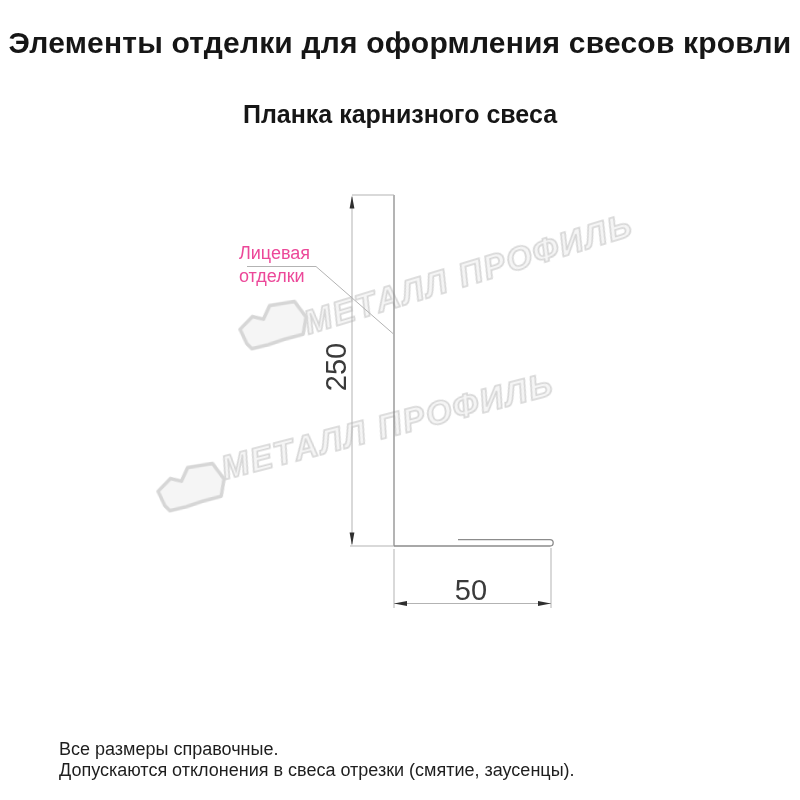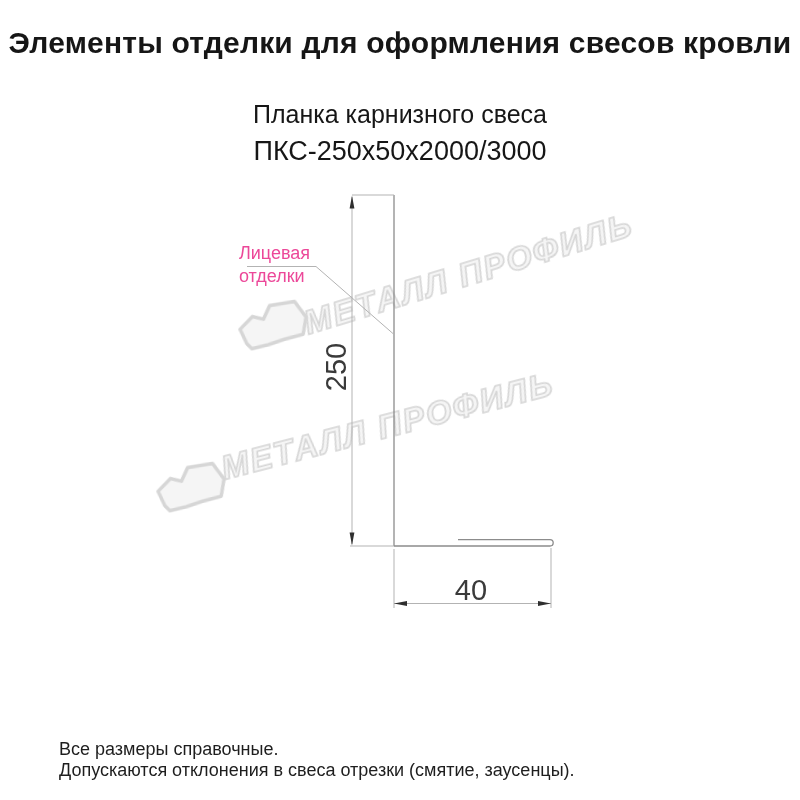--- a/index.html
+++ b/index.html
@@ -26,21 +26,21 @@
   .page-title{
     position:absolute;left:0;right:0;top:26px;
     text-align:center;
     font-size:30px;font-weight:bold;
     color:var(--title-text);
     letter-spacing:0.2px;
   }
   .product-name{
     position:absolute;left:0;right:0;top:100px;
     text-align:center;
-    font-size:25px;font-weight:normal;
+    font-size:25px;font-weight:bold;
     color:var(--title-text);
   }
   .product-code{
     position:absolute;left:0;right:0;top:136px;
     text-align:center;
     font-size:27px;font-weight:normal;
     color:var(--title-text);
   }
   .drawing{position:absolute;inset:0;}
   .drawing svg{position:absolute;left:0;top:0;}
@@ -95,21 +95,20 @@
   .footnotes div{display:block;margin-left:32px;}
 </style>
 </head>
 <body>
 
 <div class="page">
 
   <h1 class="page-title">Элементы отделки для оформления свесов кровли</h1>
 
   <div class="product-name">Планка карнизного свеса</div>
-  <div class="product-code">ПКС-250х50х2000/3000</div>
 
   <div class="drawing">
 
     <div class="wm-text wm1">МЕТАЛЛ ПРОФИЛЬ</div>
     <div class="wm-text wm2">МЕТАЛЛ ПРОФИЛЬ</div>
 
     <svg class="wm-logo logo1" width="76" height="58" viewBox="0 0 100 74">
       <path d="M12 58 L5 38 L23 23 L37 28 L47 11 L80 9 L93 31 L87 53 L62 57 L40 62 L18 65 Z"></path>
     </svg>
     <svg class="wm-logo logo2" width="76" height="58" viewBox="0 0 100 74">
@@ -138,21 +137,21 @@
         <polygon class="arrow" points="394,603.5 407,601.1 407,605.9"></polygon>
         <polygon class="arrow" points="551,603.5 538,601.1 538,605.9"></polygon>
       </g>
 
       <g>
         <polyline class="d-line" points="247,266.5 316,266.5 393.5,334"></polyline>
       </g>
     </svg>
 
     <div class="dim-label dim-height">250</div>
-    <div class="dim-label dim-width">40</div>
+    <div class="dim-label dim-width">50</div>
 
     <div class="face-label">
       <span>Лицевая</span>
       <span>отделки</span>
     </div>
   </div>
 
   <div class="footnotes">
     <div>Все размеры справочные.</div>
     <div>Допускаются отклонения в свеса отрезки (смятие, заусенцы).</div>

